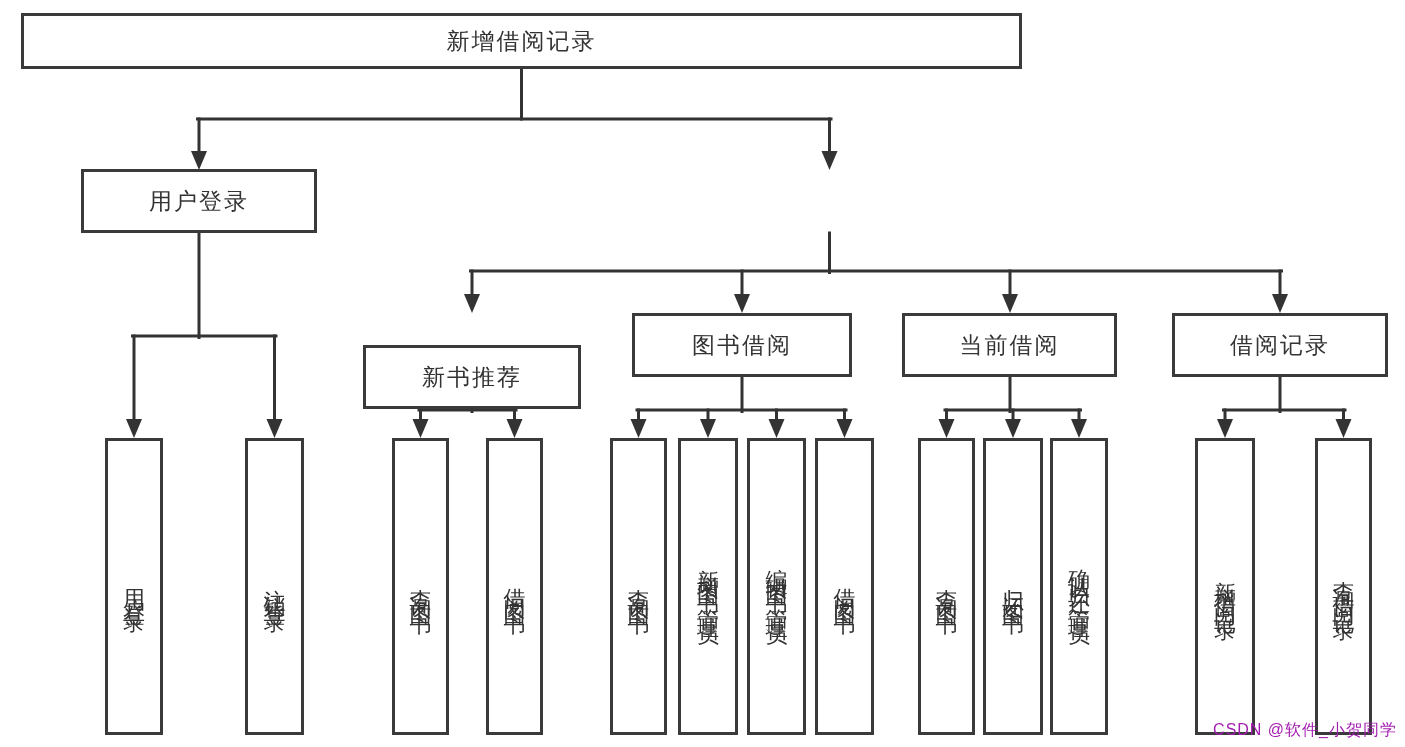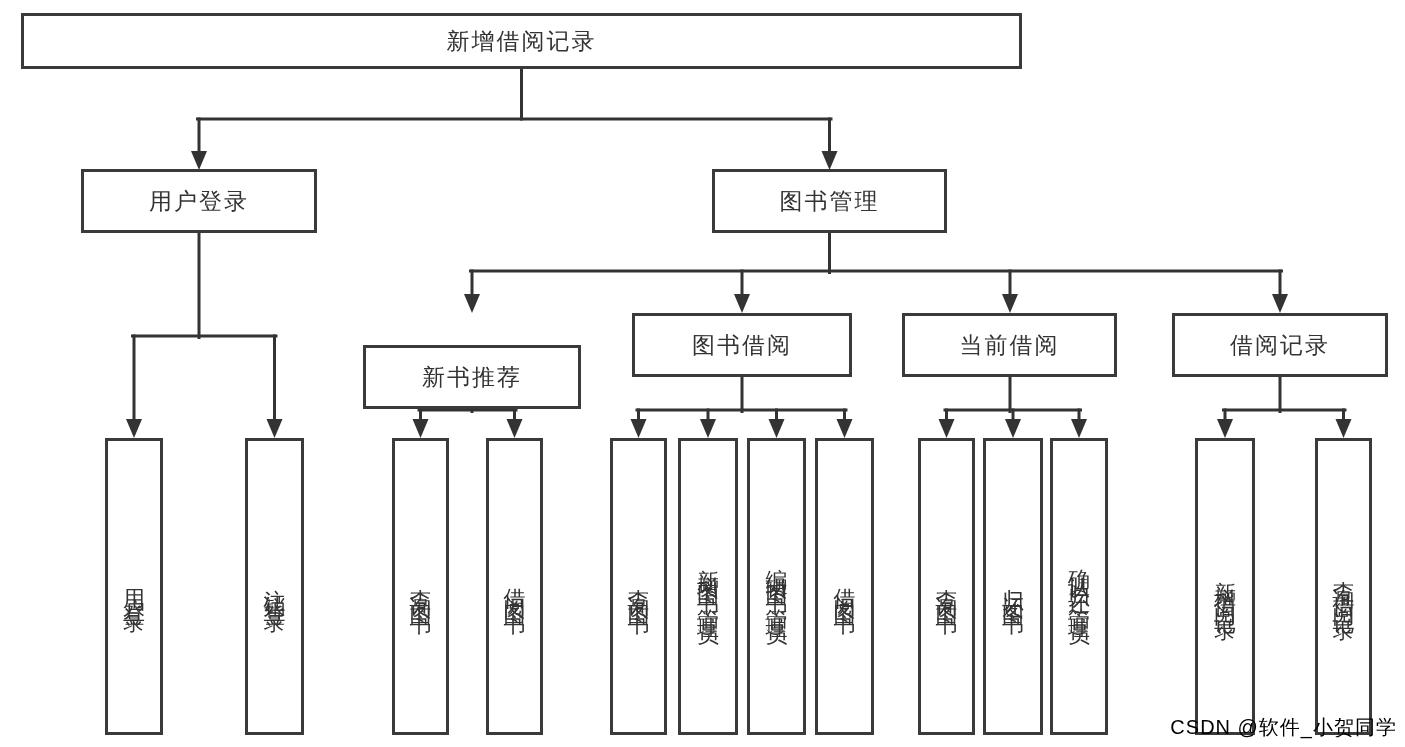--- a/index.html
+++ b/index.html
@@ -43,22 +43,22 @@
     text-orientation: mixed;
     font-size: 22px;
     letter-spacing: 8px;
     color: #333333;
     line-height: 1;
   }
   .watermark {
     position: absolute;
     right: 8px;
     bottom: 6px;
-    font-size: 20px;
-    color: #000000;
+    font-size: 16px;
+    color: #a21caf;
     letter-spacing: 1px;
     z-index: 2;
     white-space: nowrap;
   }
 </style>
 </head>
 <body>
 
 <div id="canvas">
 
@@ -130,23 +130,20 @@
     </g>
   </svg>
 
   <div class="box" style="left:21px; top:13px; width:1001px; height:56px;">
     <span class="hlabel">新增借阅记录</span>
   </div>
 
   <div class="box" style="left:81px; top:169px; width:236px; height:64px;">
     <span class="hlabel">用户登录</span>
   </div>
-  <div class="box" style="left:712px; top:169px; width:235px; height:64px;">
-    <span class="hlabel">图书管理</span>
-  </div>
 
   <div class="box" style="left:363px; top:313px; width:218px; height:64px;margin-top:32px;">
     <span class="hlabel">新书推荐</span>
   </div>
   <div class="box" style="left:632px; top:313px; width:220px; height:64px;">
     <span class="hlabel">图书借阅</span>
   </div>
   <div class="box" style="left:902px; top:313px; width:215px; height:64px;align-items:center;">
     <span class="hlabel">当前借阅</span>
   </div>

